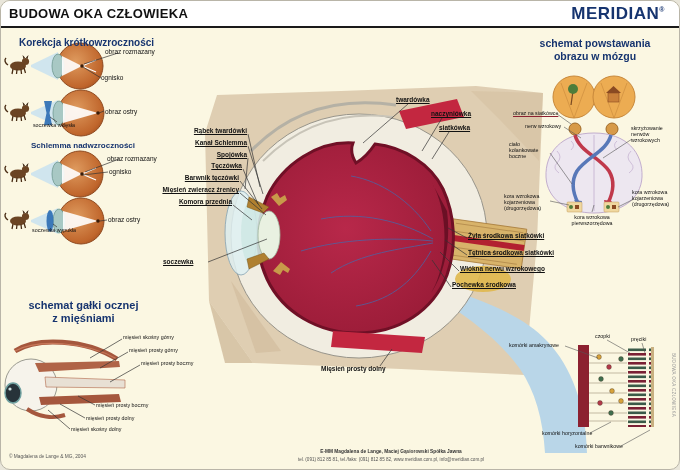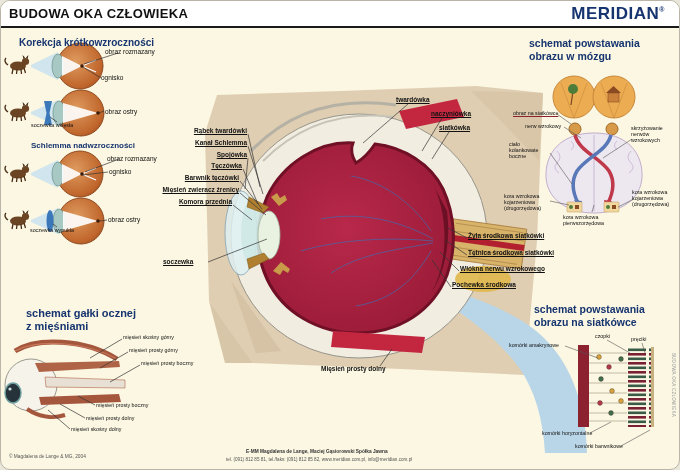--- a/index.html
+++ b/index.html
@@ -10,21 +10,21 @@
     border-bottom:2px solid #1a1a1a;box-sizing:border-box;}
   .hdr-title{position:absolute;left:8px;top:5px;font-size:13px;font-weight:bold;color:#111;letter-spacing:.3px;}
   .brand{position:absolute;right:16px;top:3px;font-size:17px;font-weight:bold;color:#16346F;letter-spacing:.5px;}
   .brand sup{font-size:7px;}
   gfx,svg.gfx{position:absolute;left:0;top:0;}
   .lbl{position:absolute;font-size:6.5px;line-height:1.15;color:#111;white-space:nowrap;}
   .sm{font-size:5.3px;white-space:normal;}
   .u{text-decoration:underline;text-decoration-thickness:.5px;text-underline-offset:1px;}
   .u-red{text-decoration:underline;text-decoration-color:#8C2130;text-decoration-thickness:.6px;}
   .ral{text-align:right;}
-  .ctr{text-align:left;}
+  .ctr{text-align:center;}
   .head-navy{position:absolute;color:#16346F;font-weight:bold;}
   .big-title{position:absolute;left:228px;top:50px;width:254px;text-align:center;
     font-size:25px;font-weight:bold;color:#1A3878;letter-spacing:.5px;}
   .foot{position:absolute;color:#555;}
   .side-vert{position:absolute;right:3px;top:352px;writing-mode:vertical-rl;
     font-size:4.5px;color:#999;letter-spacing:.3px;}
 </style>
 </head>
 <body>
 
@@ -239,38 +239,37 @@
   <div class="lbl u ral" style="left:120px;top:185px;width:118px;font-weight:bold;">Mięsień zwieracz źrenicy</div>
   <div class="lbl u ral" style="left:113px;top:197px;width:118px;font-weight:bold;">Komora przednia</div>
   <div class="lbl u" style="left:162px;top:257px;font-weight:bold;">soczewka</div>
 
   <div class="lbl u" style="left:467px;top:231px;font-weight:bold;">Żyła środkowa siatkówki</div>
   <div class="lbl u" style="left:467px;top:248px;font-weight:bold;">Tętnica środkowa siatkówki</div>
   <div class="lbl u" style="left:459px;top:264px;font-weight:bold;">Włókna nerwu wzrokowego</div>
   <div class="lbl u" style="left:451px;top:280px;font-weight:bold;">Pochewka środkowa</div>
   <div class="lbl" style="left:320px;top:364px;font-weight:bold;">Mięsień prosty dolny</div>
 
-  <div class="head-navy ctr" style="left:25px;top:306px;width:115px;font-size:11px;line-height:1.2;">schemat gałki ocznej z mięśniami</div>
+  <div class="head-navy ctr" style="left:25px;top:298px;width:115px;font-size:11px;line-height:1.2;">schemat gałki ocznej z mięśniami</div>
   <div class="lbl sm" style="left:122px;top:333px;white-space:nowrap;">mięsień skośny górny</div>
   <div class="lbl sm" style="left:128px;top:346px;white-space:nowrap;">mięsień prosty górny</div>
   <div class="lbl sm" style="left:140px;top:359px;white-space:nowrap;">mięsień prosty boczny</div>
   <div class="lbl sm" style="left:95px;top:401px;white-space:nowrap;">mięsień prosty boczny</div>
   <div class="lbl sm" style="left:85px;top:414px;white-space:nowrap;">mięsień prosty dolny</div>
   <div class="lbl sm" style="left:70px;top:425px;white-space:nowrap;">mięsień skośny dolny</div>
 
   <div class="head-navy ctr" style="left:528px;top:36px;width:132px;font-size:10.5px;line-height:1.25;">schemat powstawania obrazu w mózgu</div>
   <div class="lbl sm u-red" style="left:512px;top:109px;white-space:nowrap;">obraz na siatkówce</div>
   <div class="lbl sm" style="left:524px;top:122px;white-space:nowrap;">nerw wzrokowy</div>
   <div class="lbl sm" style="left:508px;top:140px;width:40px;">ciało kolankowate boczne</div>
   <div class="lbl sm" style="left:630px;top:124px;width:48px;">skrzyżowanie nerwów wzrokowych</div>
   <div class="lbl sm" style="left:503px;top:192px;width:46px;">kora wzrokowa kojarzeniowa (drugorzędowa)</div>
   <div class="lbl sm ctr" style="left:562px;top:213px;width:58px;">kora wzrokowa pierwszorzędowa</div>
   <div class="lbl sm" style="left:631px;top:188px;width:47px;">kora wzrokowa kojarzeniowa (drugorzędowa)</div>
 
-  <div class="head-navy ctr" style="left:533px;top:302px;width:134px;font-size:10.5px;line-height:1.25;">schemat powstawania obrazu na siatkówce</div>
   <div class="lbl sm" style="left:594px;top:332px;white-space:nowrap;">czopki</div>
   <div class="lbl sm" style="left:630px;top:335px;white-space:nowrap;">pręciki</div>
   <div class="lbl sm" style="left:508px;top:341px;white-space:nowrap;">komórki amakrynowe</div>
   <div class="lbl sm" style="left:541px;top:429px;white-space:nowrap;">komórki horyzontalne</div>
   <div class="lbl sm" style="left:574px;top:442px;white-space:nowrap;">komórki barwnikowe</div>
 
   <div class="foot" style="left:8px;top:453px;font-size:4.8px;">© Magdalena de Lange &amp; MG, 2004</div>
   <div class="foot ctr" style="left:245px;top:448px;width:290px;font-size:4.8px;font-weight:bold;color:#333;">E-MM Magdalena de Lange, Maciej Gąsiorowski Spółka Jawna</div>
   <div class="foot ctr" style="left:225px;top:456px;width:330px;font-size:4.6px;">tel. (091) 812 85 81, tel./faks: (091) 812 85 82, www.meridian.com.pl, info@meridian.com.pl</div>
   <div class="side-vert">BUDOWA OKA CZŁOWIEKA</div>

